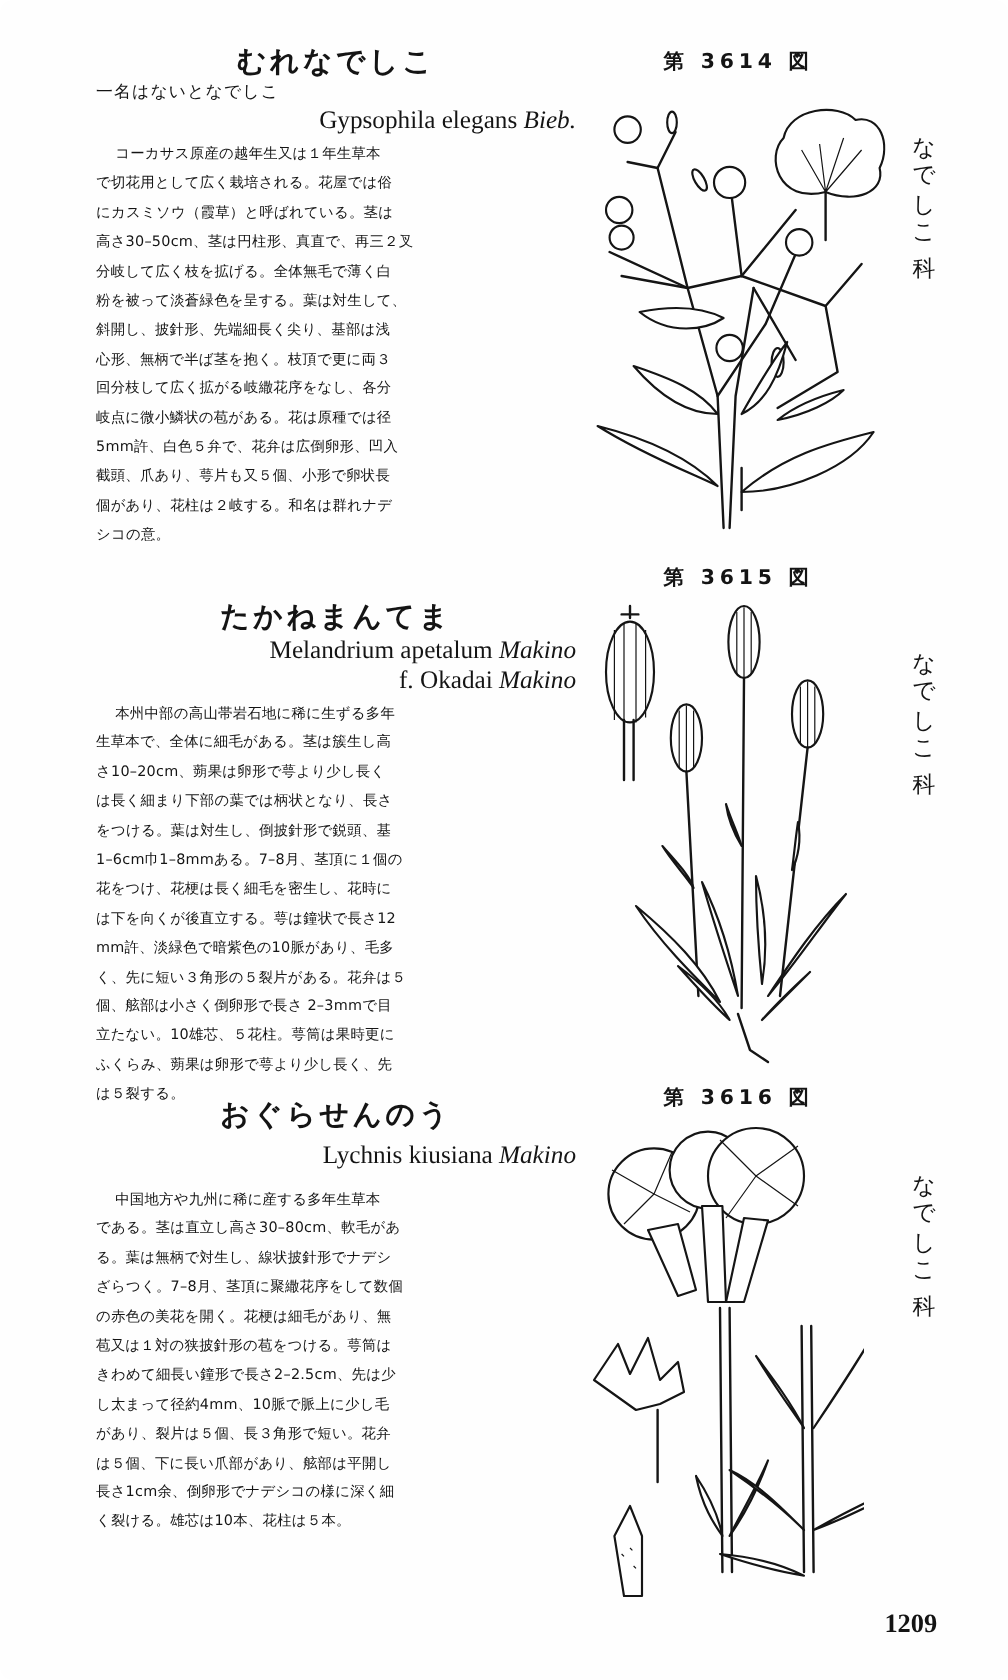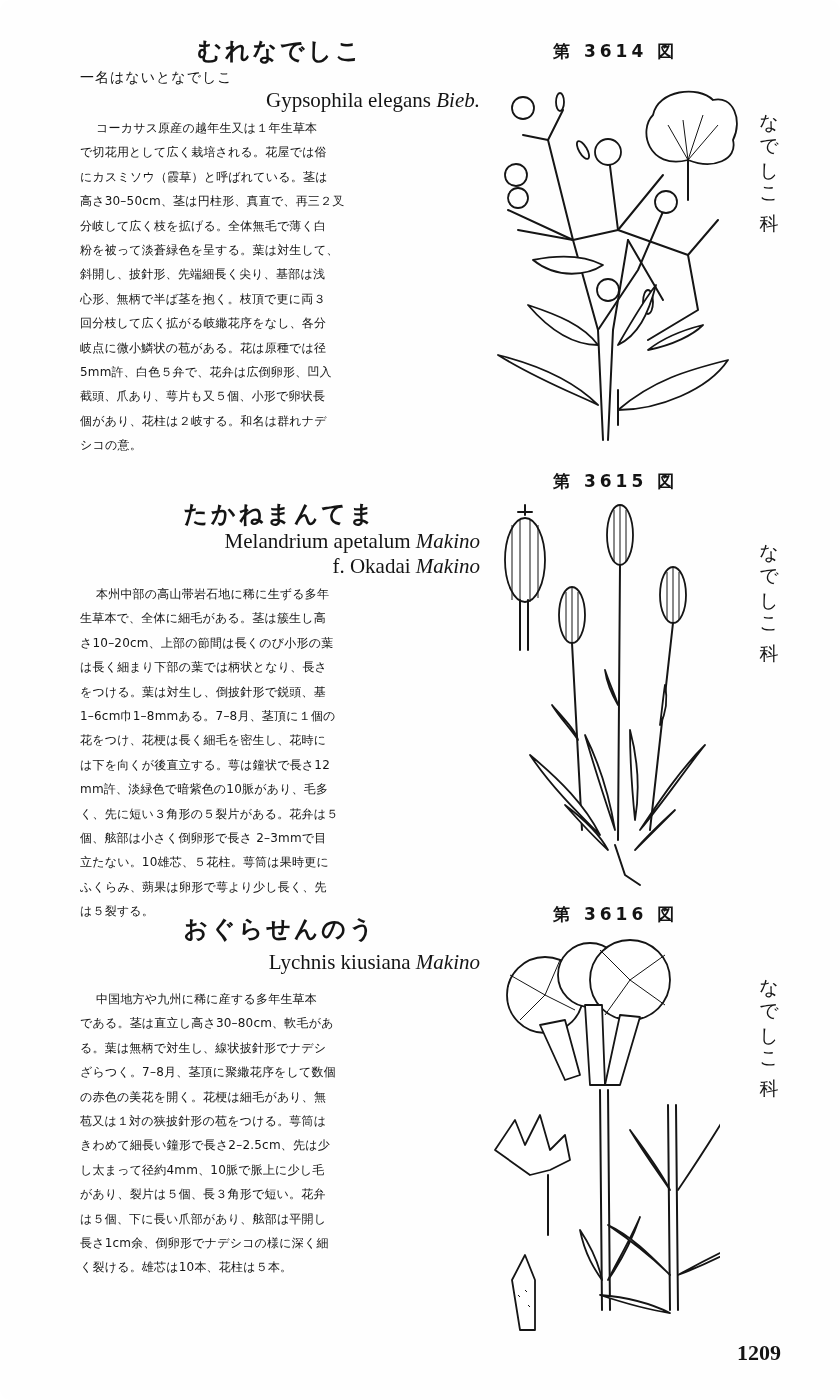--- a/index.html
+++ b/index.html
@@ -59,21 +59,21 @@
       <span>Melandrium apetalum</span>
       <i>Makino</i>
     </div>
     <div class="sci-name">
       <span>f. Okadai</span>
       <i>Makino</i>
     </div>
     <div class="body-lines">
       <div class="line indent">本州中部の高山帯岩石地に稀に生ずる多年</div>
       <div class="line">生草本で、全体に細毛がある。茎は簇生し高</div>
-      <div class="line">さ10–20cm、上部の節間は長くのび小形の葉</div>
+      <div class="line">さ10–20cm、蒴果は卵形で萼より少し長く</div>
       <div class="line">は長く細まり下部の葉では柄状となり、長さ</div>
       <div class="line">をつける。葉は対生し、倒披針形で鋭頭、基</div>
       <div class="line">1–6cm巾1–8mmある。7–8月、茎頂に１個の</div>
       <div class="line">花をつけ、花梗は長く細毛を密生し、花時に</div>
       <div class="line">は下を向くが後直立する。萼は鐘状で長さ12</div>
       <div class="line">mm許、淡緑色で暗紫色の10脈があり、毛多</div>
       <div class="line">く、先に短い３角形の５裂片がある。花弁は５</div>
       <div class="line">個、舷部は小さく倒卵形で長さ 2–3mmで目</div>
       <div class="line">立たない。10雄芯、５花柱。萼筒は果時更に</div>
       <div class="line">ふくらみ、蒴果は卵形で萼より少し長く、先</div>

